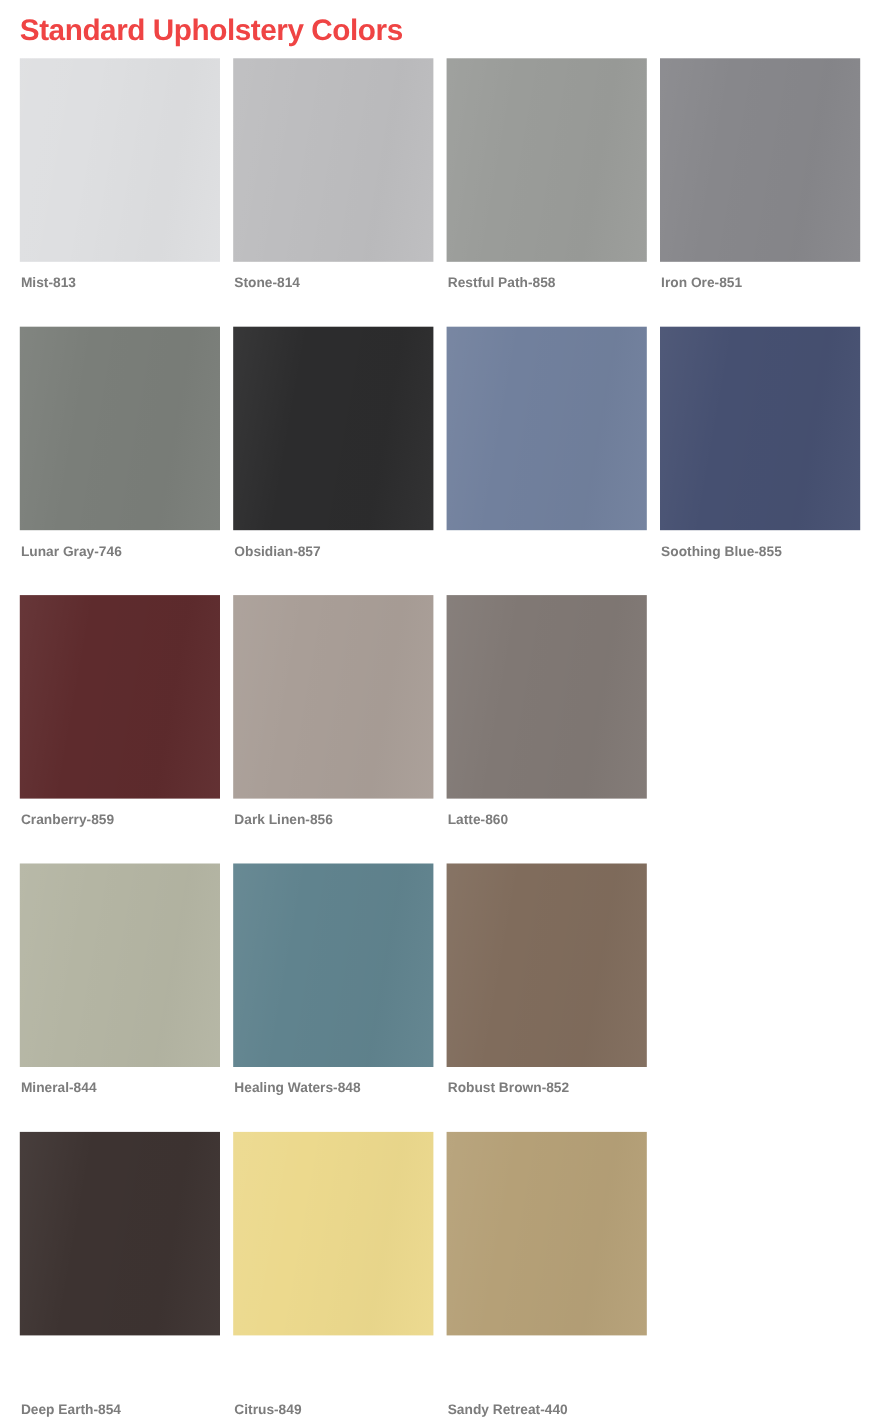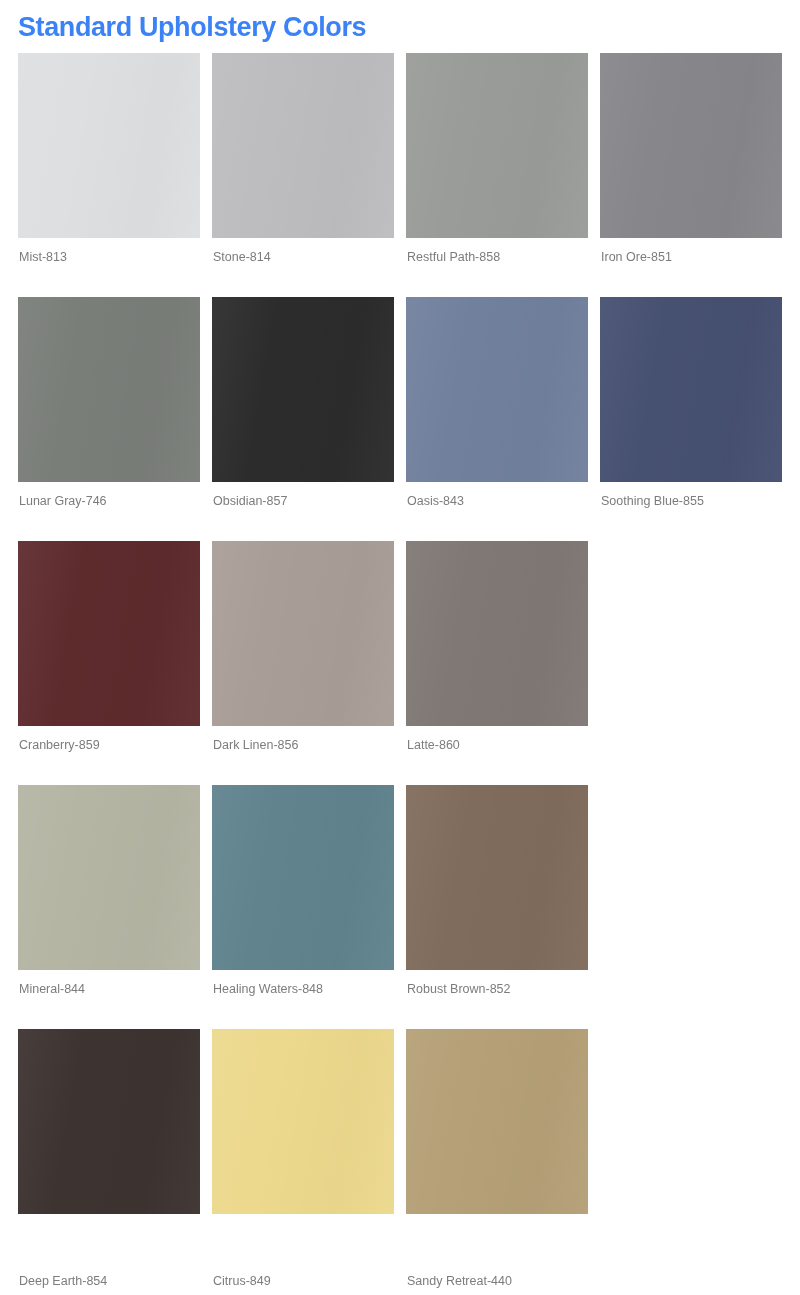--- a/index.html
+++ b/index.html
@@ -19,32 +19,33 @@
     position: relative;
     width: 800px;
     height: 1295px;
     box-sizing: border-box;
     padding: 0 18px;
     background: #ffffff;
   }
   .page-title {
     font-size: 27px;
     font-weight: bold;
-    color: #3b82f6;
+    color: #ef4444;
     letter-spacing: -0.4px;
     margin: 0;
     padding: 13px 0 10px 0;
     line-height: 1.1;
     white-space: nowrap;
   }
   .palette-grid {
     display: grid;
     grid-template-columns: repeat(4, 1fr);
     column-gap: 12px;
     row-gap: 0px;
+    font-weight: bold;
   }
   .swatch-cell {
     display: flex;
     flex-direction: column;
   }
   .swatch-chip {
     width: 100%;
     height: 185px;
     display: block;
     position: relative;
@@ -105,21 +106,20 @@
         <div class="swatch-cell">
           <div class="swatch-chip" style="background-color: rgb(122, 126, 121);"></div>
           <div class="swatch-label">Lunar Gray-746</div>
         </div>
         <div class="swatch-cell">
           <div class="swatch-chip" style="background-color: rgb(44, 44, 45);"></div>
           <div class="swatch-label">Obsidian-857</div>
         </div>
         <div class="swatch-cell">
           <div class="swatch-chip" style="background-color: rgb(113, 128, 157);"></div>
-          <div class="swatch-label">Oasis-843</div>
         </div>
         <div class="swatch-cell">
           <div class="swatch-chip" style="background-color: rgb(70, 80, 113);"></div>
           <div class="swatch-label">Soothing Blue-855</div>
         </div>
       </div>
       <div class="row-spacer"></div>
       <div class="palette-grid">
         <div class="swatch-cell">
           <div class="swatch-chip" style="background-color: rgb(94, 43, 45);"></div>

